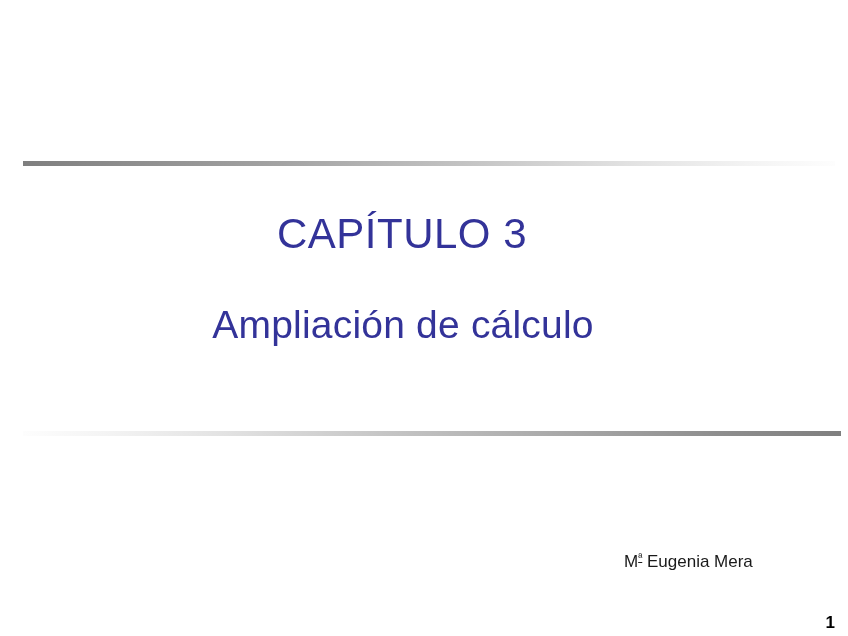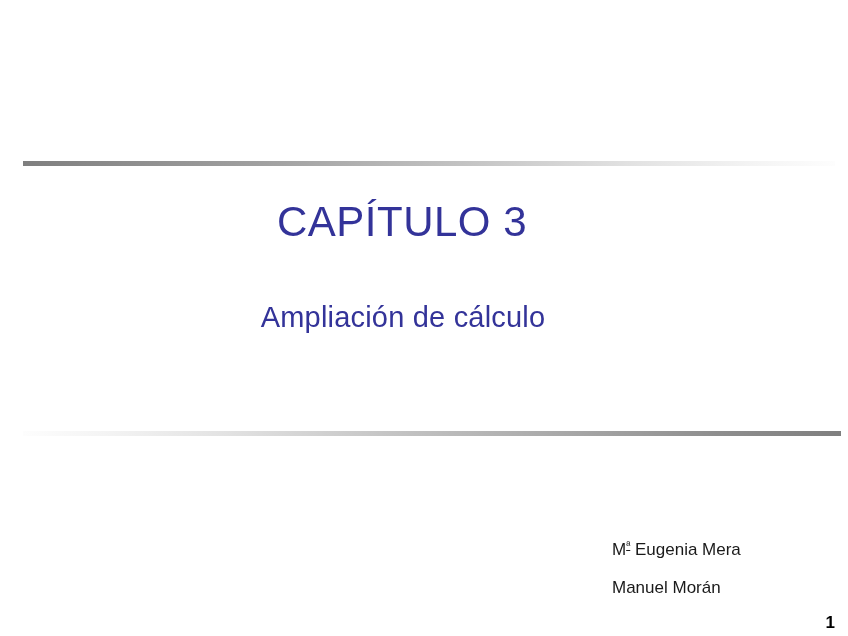--- a/index.html
+++ b/index.html
@@ -64,54 +64,54 @@
     width: 804px;
     text-align: center;
   }
 
   .title-main {
     color: #333399;
     font-size: 42px;
     font-weight: 400;
     line-height: 1.05;
     letter-spacing: 0.5px;
-    margin: 0;
+    margin: 12px;
   }
 
   .subtitle-block {
     position: absolute;
     left: 0;
     top: 295px;
     width: 806px;
     text-align: center;
   }
 
   .subtitle-line {
     color: #333399;
-    font-size: 29px;
+    font-size: 39px;
     font-weight: 400;
     line-height: 1.52;
     letter-spacing: 0.2px;
     margin: 0;
     white-space: nowrap;
   }
 
   
   .authors {
     position: absolute;
     left: 612px;
     top: 540px;
   }
 
   .author-line {
     color: #1a1a1a;
     font-size: 17px;
     font-weight: 400;
     line-height: 1.0;
-    margin: 0;
+    margin: 12px;
     white-space: nowrap;
   }
 
   .author-line + .author-line {
     margin-top: 21px;
   }
 
   .author-line .ordinal {
     font-size: 11px;
     vertical-align: 0.52em;
@@ -142,18 +142,17 @@
   </div>
 
   <div class="subtitle-block">
     <p class="subtitle-line">Ampliación de cálculo</p>
   </div>
 
   <div class="rule rule-bottom"></div>
 
   <div class="authors">
     <p class="author-line"><span>M</span><span class="ordinal">ª</span><span> Eugenia Mera</span></p>
-    <p class="author-line">Manuel Morán</p>
   </div>
 
   <div class="page-number">1</div>
 
 </div>
 
 </body></html>

